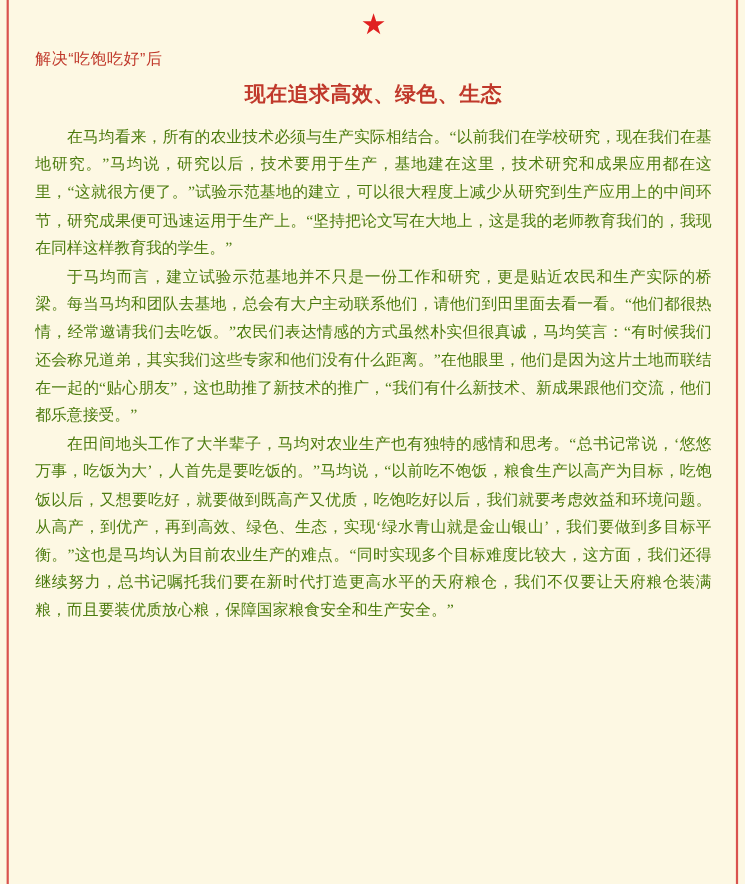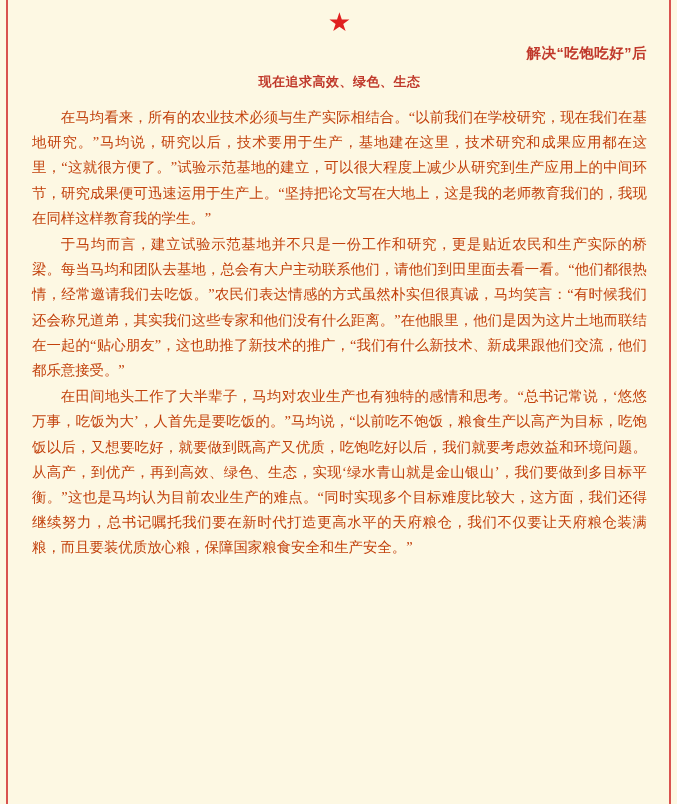--- a/index.html
+++ b/index.html
@@ -46,43 +46,43 @@
     height: 28px;
     line-height: 28px;
   }
   .star {
     color: #e02020;
     font-size: 26px;
     line-height: 26px;
     display: inline-block;
   }
   .headline {
-    text-align: right;
+    text-align: left;
     color: #c0392b;
-    font-weight: bold;
+    font-weight: normal;
     font-size: 14.5px;
     letter-spacing: 0.5px;
     margin-top: 6px;
     font-family: "Liberation Sans", "DejaVu Sans", sans-serif;
   }
   .subhead {
     text-align: center;
     color: #c0392b;
     font-weight: bold;
-    font-size: 13px;
+    font-size: 19px;
     letter-spacing: 0.5px;
     margin-top: 10px;
     margin-bottom: 14px;
     font-family: "Liberation Sans", "DejaVu Sans", sans-serif;
   }
   .body-text p {
     margin: 0 0 1px 0;
     font-size: 14.4px;
     line-height: 25.2px;
-    color: #c2410c;
+    color: #4d7c0f;
     text-align: justify;
     text-justify: inter-ideograph;
     text-indent: 2em;
     font-family: "Liberation Serif", "DejaVu Serif", serif;
   }
 </style>
 </head>
 <body>
 
 <div class="page">

